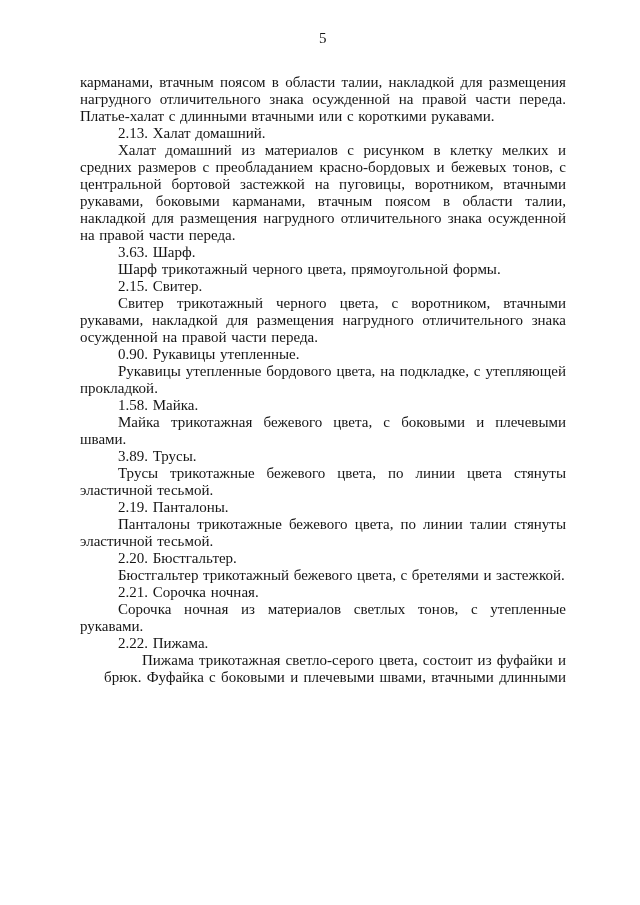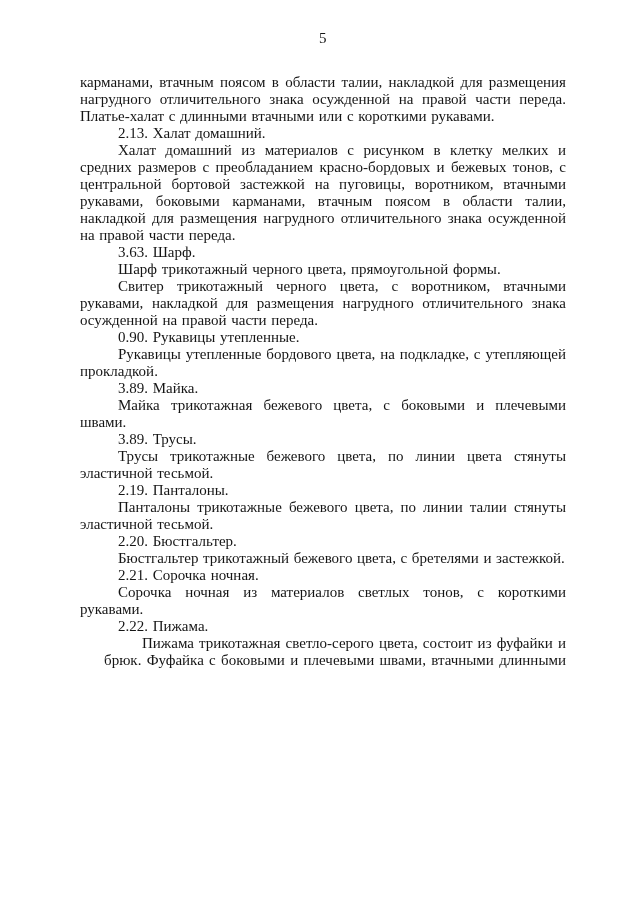--- a/index.html
+++ b/index.html
@@ -47,29 +47,30 @@
 <body>
 
 <div class="page">
   <div class="page-number">5</div>
   <div class="doc-body">
       <p class="para">карманами, втачным поясом в области талии, накладкой для размещения нагрудного отличительного знака осужденной на правой части переда. Платье-халат с длинными втачными или с короткими рукавами.</p>
       <p class="para indent">2.13. Халат домашний.</p>
       <p class="para indent">Халат домашний из материалов с рисунком в клетку мелких и средних размеров с преобладанием красно-бордовых и бежевых тонов, с центральной бортовой застежкой на пуговицы, воротником, втачными рукавами, боковыми карманами, втачным поясом в области талии, накладкой для размещения нагрудного отличительного знака осужденной на правой части переда.</p>
       <p class="para indent">3.63. Шарф.</p>
       <p class="para indent">Шарф трикотажный черного цвета, прямоугольной формы.</p>
+      <p class="para indent">2.15. Свитер.</p>
       <p class="para indent">Свитер трикотажный черного цвета, с воротником, втачными рукавами, накладкой для размещения нагрудного отличительного знака осужденной на правой части переда.</p>
       <p class="para indent">0.90. Рукавицы утепленные.</p>
       <p class="para indent">Рукавицы утепленные бордового цвета, на подкладке, с утепляющей прокладкой.</p>
-      <p class="para indent">3.89. Майка.</p>
+      <p class="para indent">1.58. Майка.</p>
       <p class="para indent">Майка трикотажная бежевого цвета, с боковыми и плечевыми швами.</p>
       <p class="para indent">3.89. Трусы.</p>
       <p class="para indent">Трусы трикотажные бежевого цвета, по линии цвета стянуты эластичной тесьмой.</p>
       <p class="para indent">2.19. Панталоны.</p>
       <p class="para indent">Панталоны трикотажные бежевого цвета, по линии талии стянуты эластичной тесьмой.</p>
       <p class="para indent">2.20. Бюстгальтер.</p>
       <p class="para indent">Бюстгальтер трикотажный бежевого цвета, с бретелями и застежкой.</p>
       <p class="para indent">2.21. Сорочка ночная.</p>
-      <p class="para indent">Сорочка ночная из материалов светлых тонов, с короткими рукавами.</p>
+      <p class="para indent">Сорочка ночная из материалов светлых тонов, с утепленные рукавами.</p>
       <p class="para indent">2.22. Пижама.</p>
       <p class="para indent">Пижама трикотажная светло-серого цвета, состоит из фуфайки и брюк. Фуфайка с боковыми и плечевыми швами, втачными длинными</p>
     </div>
 </div>
 
 </body></html>

